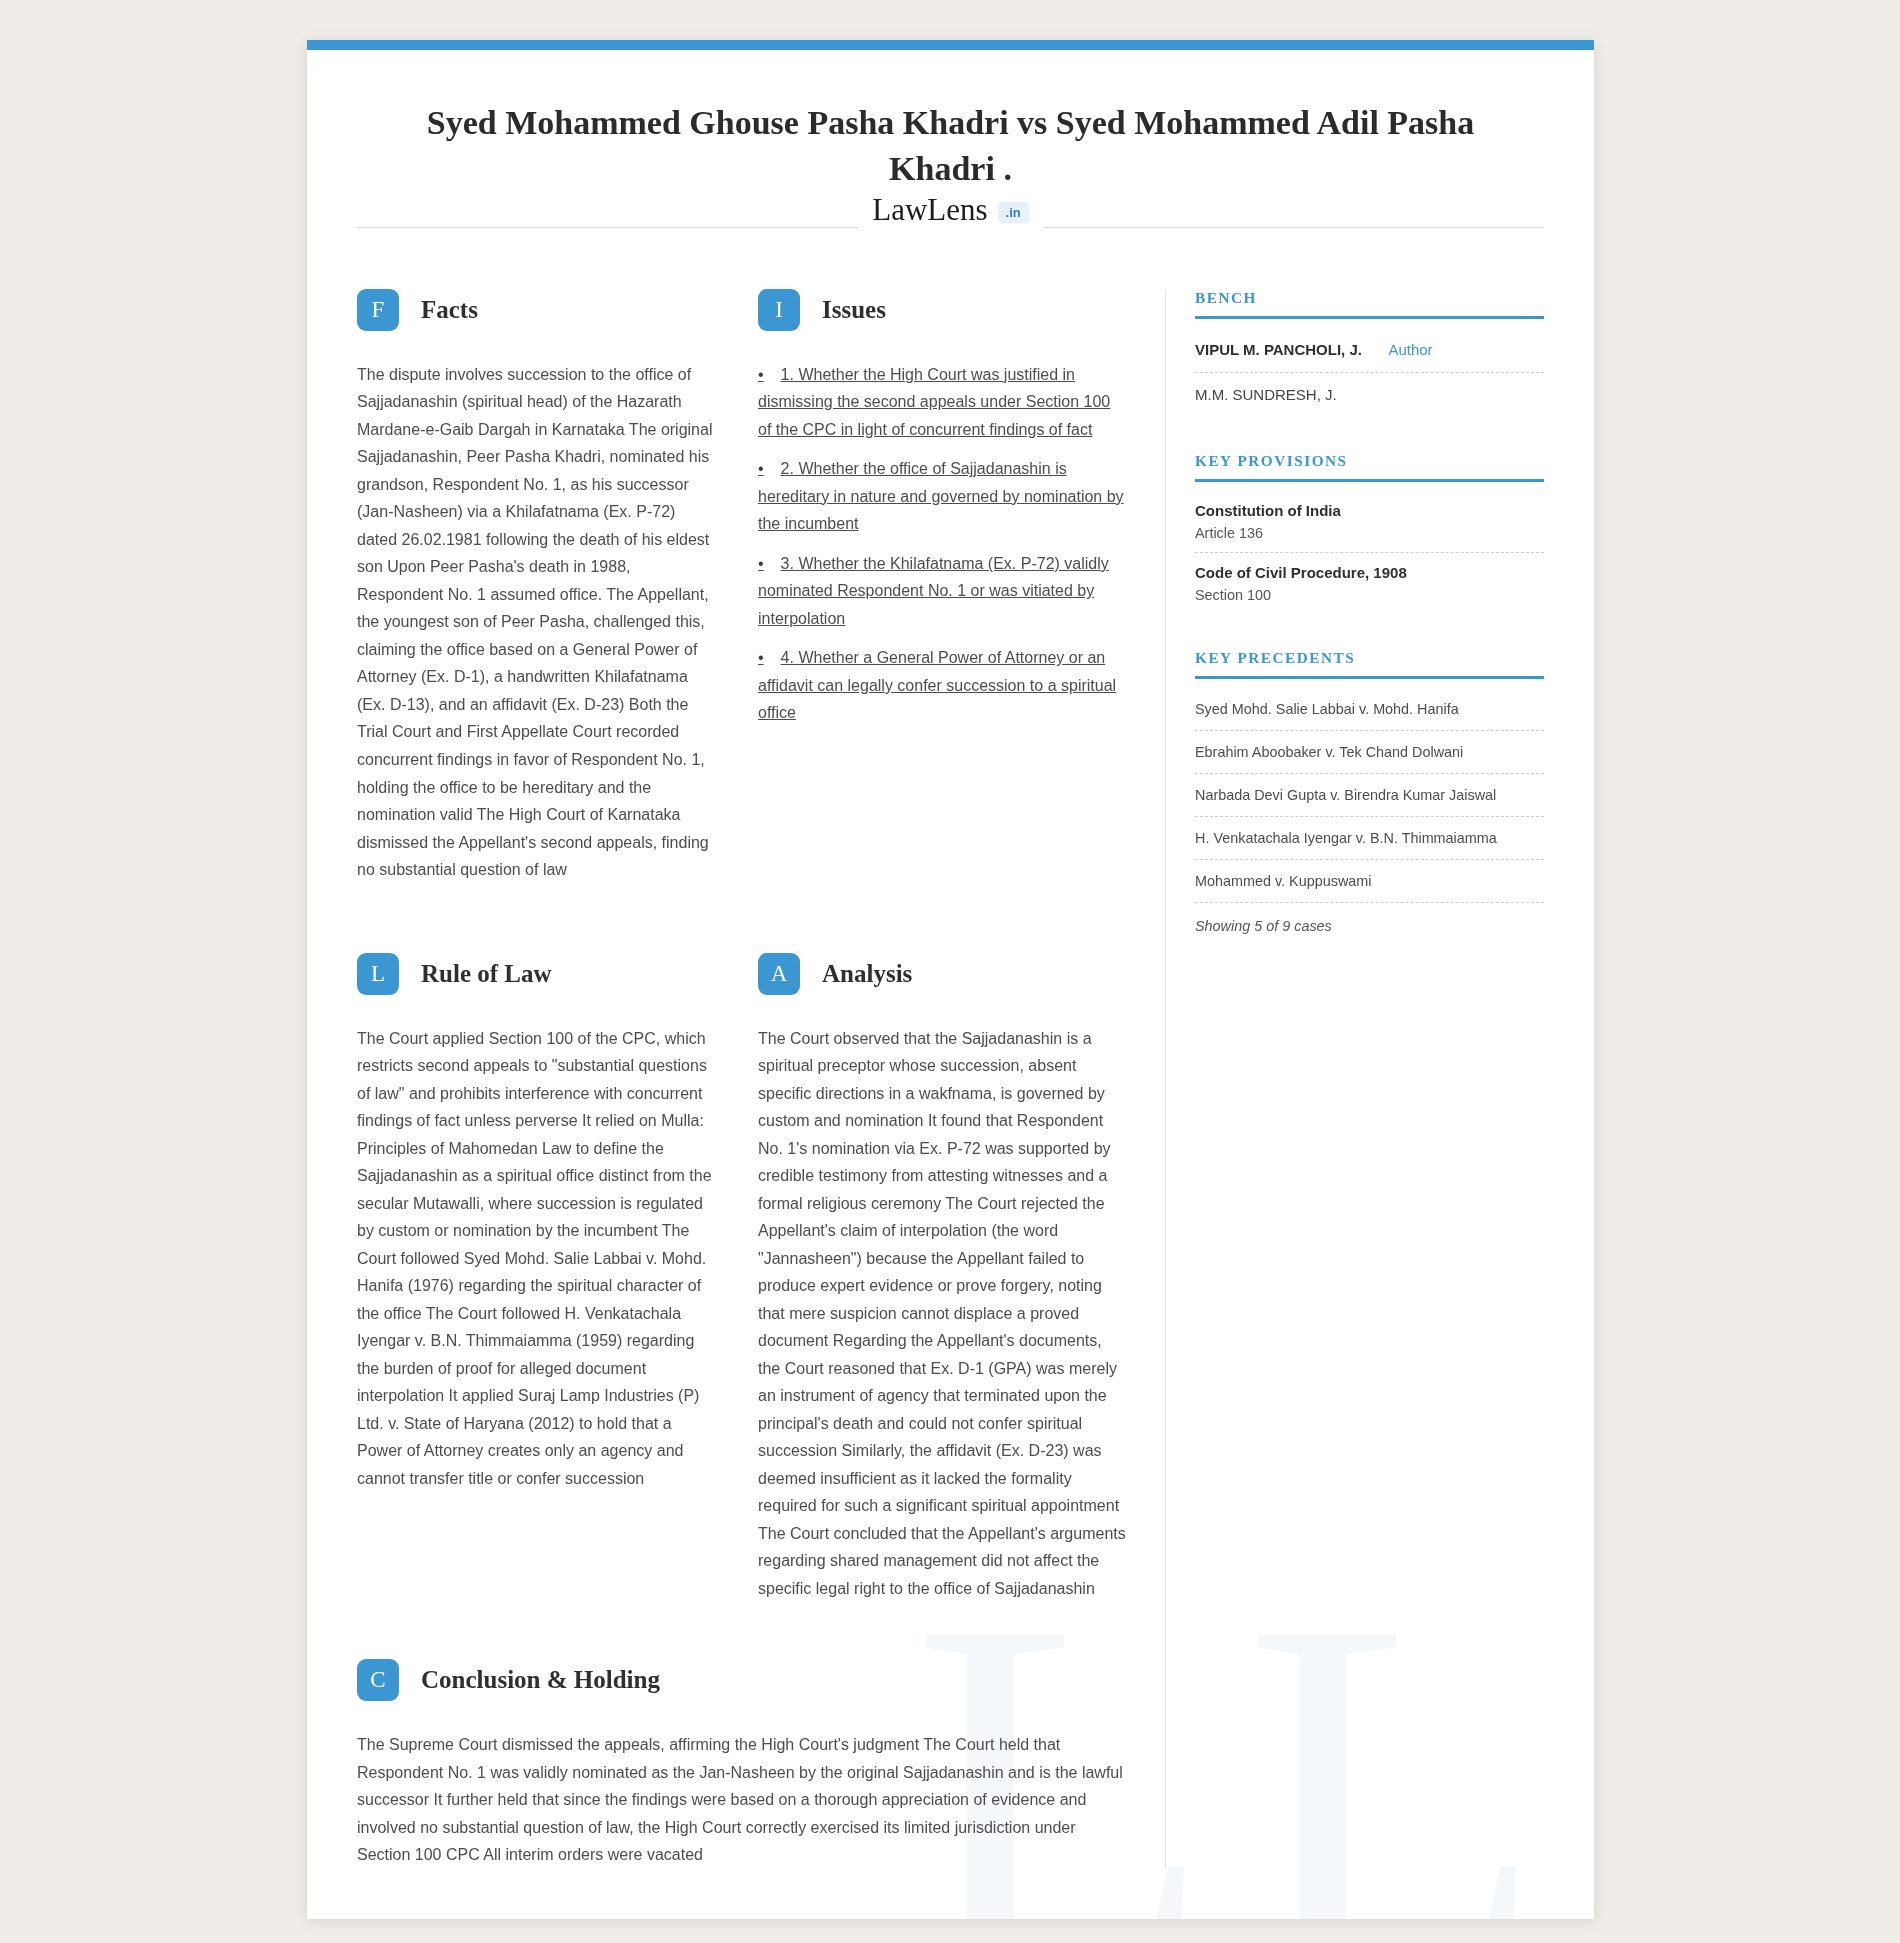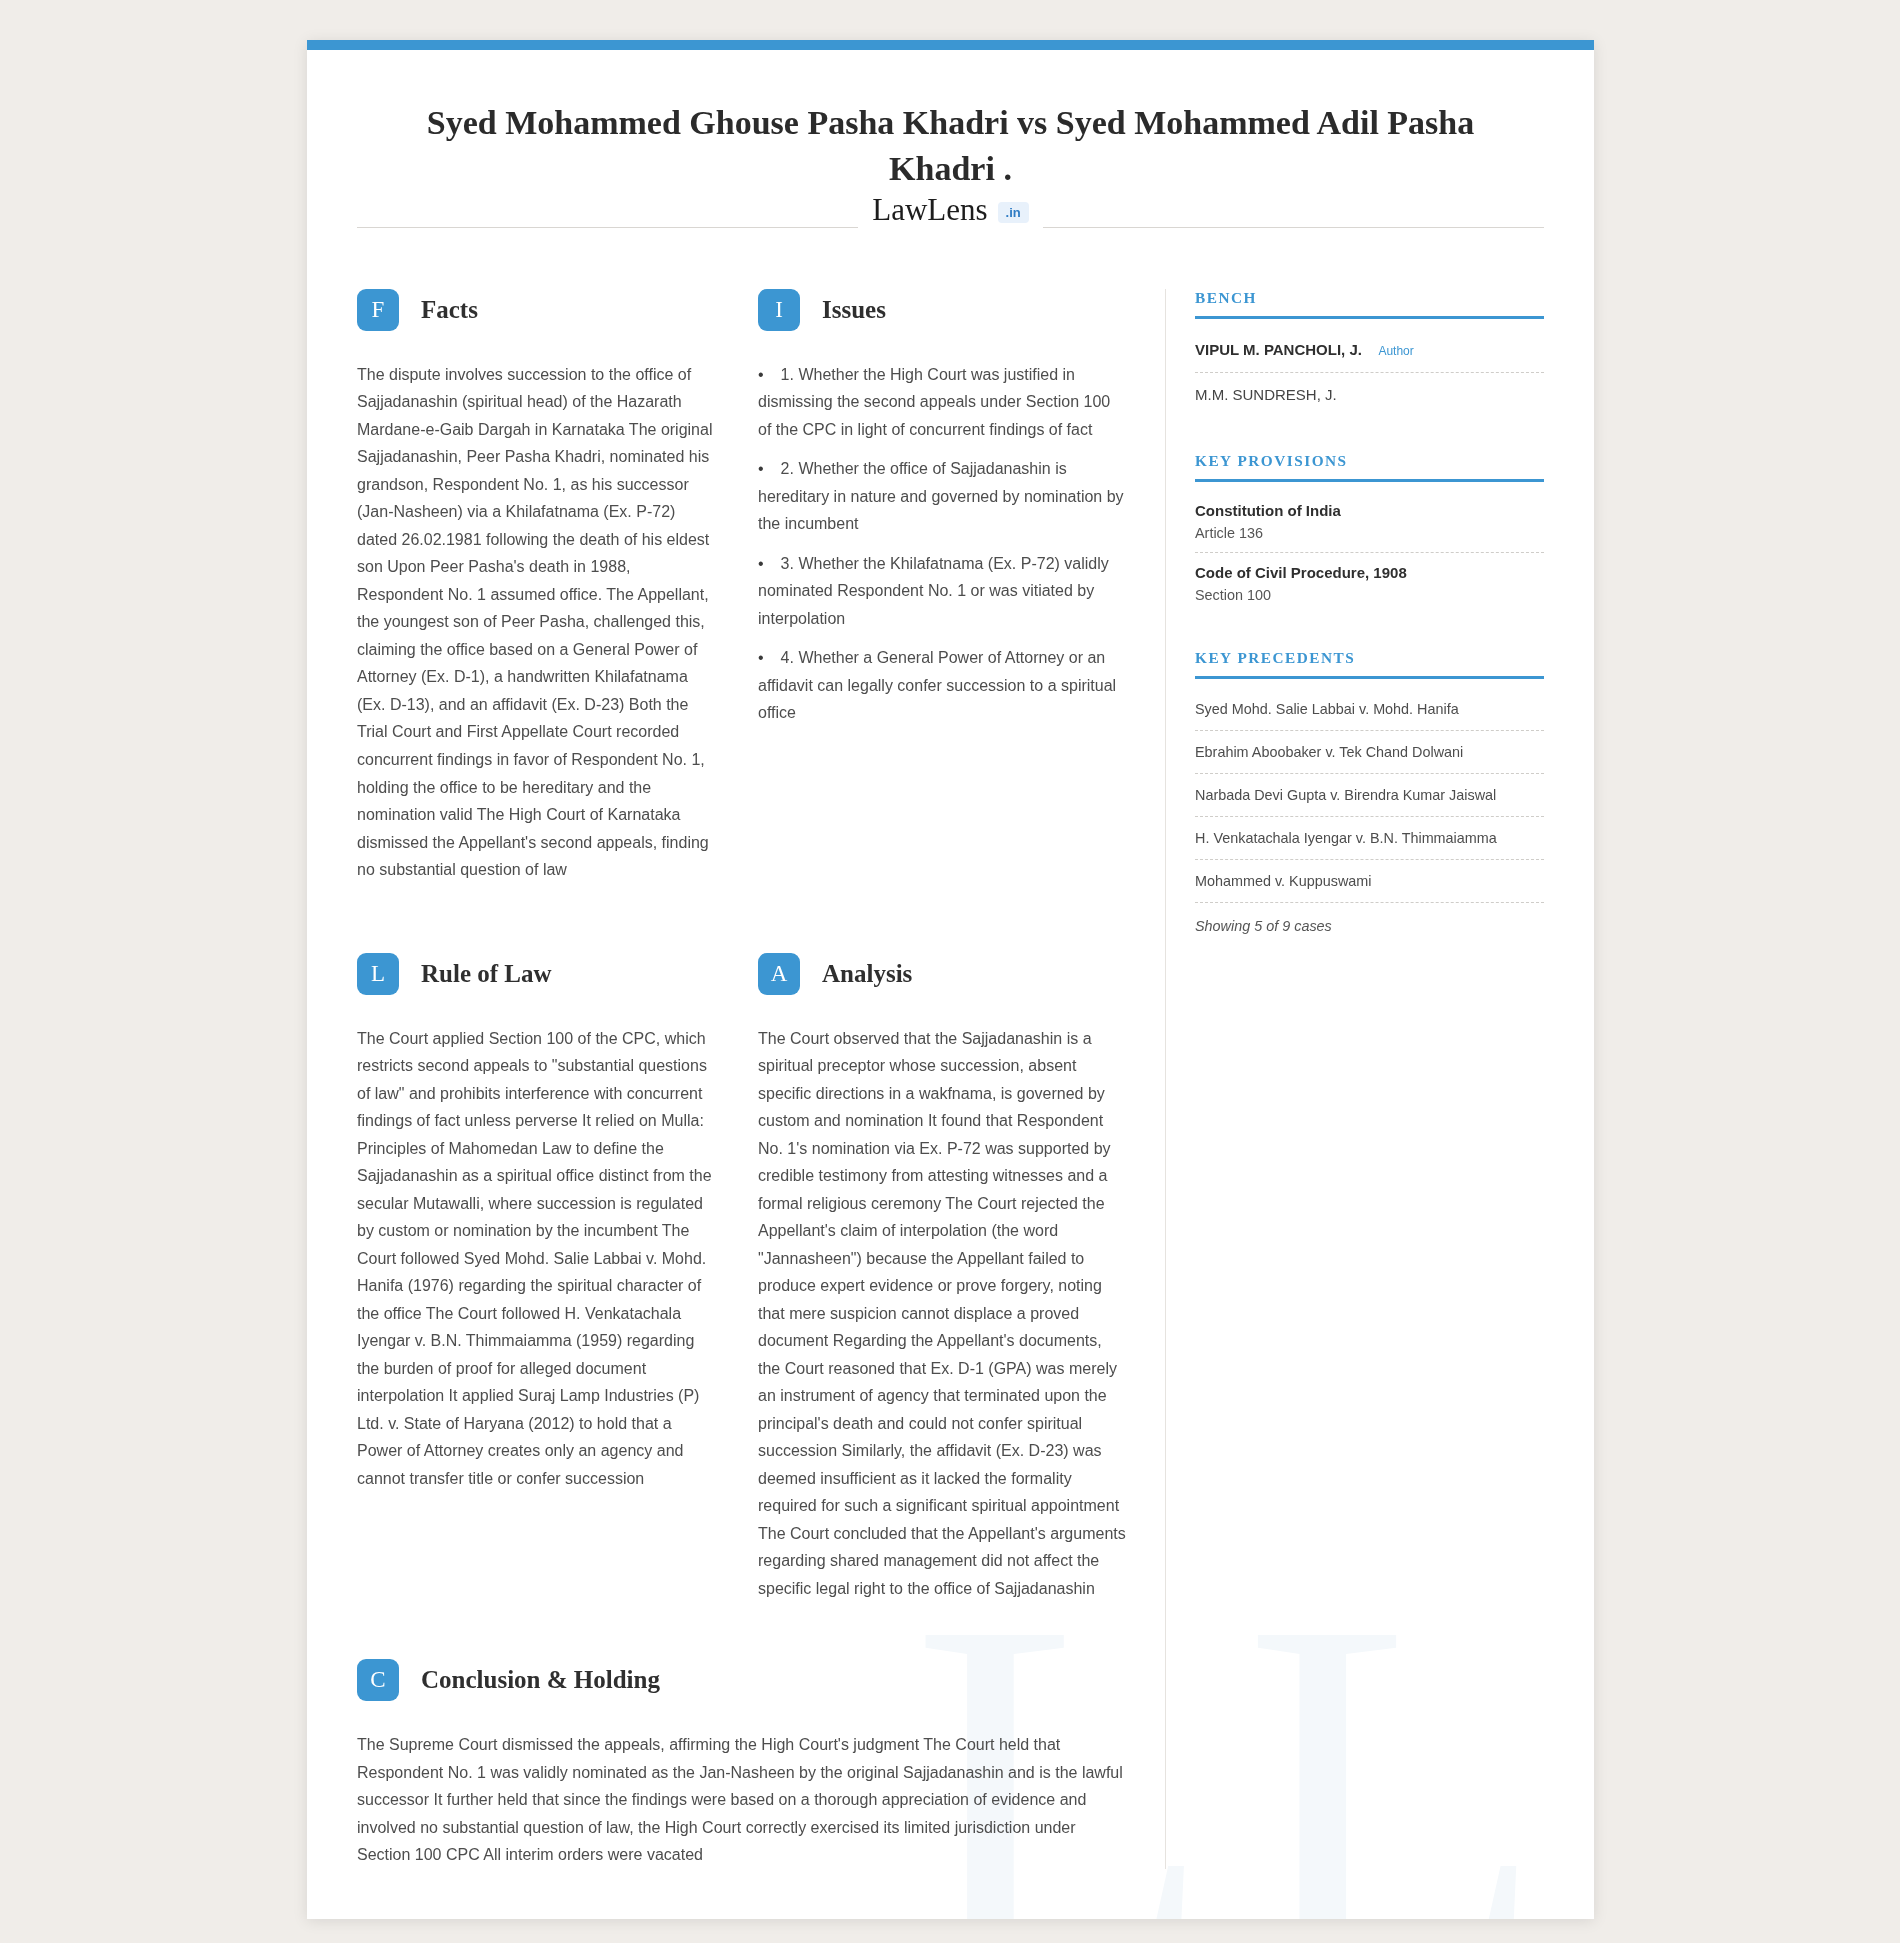--- a/index.html
+++ b/index.html
@@ -121,20 +121,21 @@
   .sec ul.issue-list {
     margin: 30px 0 0 0;
     padding: 0;
     list-style: none;
   }
   .sec ul.issue-list li {
     font-size: 16px;
     line-height: 1.72;
     color: #4d4d4d;
     margin-bottom: 12px;
+    text-decoration: underline;
   }
   .sec ul.issue-list li::before {
     content: "\2022";
     color: #3a3a3a;
     margin-right: 17px;
   }
 
   .sidebar {
     margin-left: 38px;
     border-left: 1px solid #e6e3df;
@@ -147,21 +148,21 @@
     font-size: 15.3px;
     font-weight: 700;
     letter-spacing: 1.5px;
     color: #3c96d2;
     border-bottom: 3px solid #3c96d2;
     padding-bottom: 9px;
   }
   .judge { padding: 4px 0; }
   .judge-name { font-size: 15px; color: #444; }
   .judge-name.strong { font-weight: 700; color: #2f2f2f; }
-  .author-tag { font-size: 12px; color: #3c96d2; margin-left: 12px; }
+  .author-tag { font-size: 15px; color: #3c96d2; margin-left: 22px; }
   .dash { border-top: 1px dashed #cfcdc9; margin: 9px 0; }
 
   .prov-name { font-size: 15px; font-weight: 700; color: #2f2f2f; padding-top: 2px; }
   .prov-section { font-size: 14.4px; color: #555; margin-top: 6px; padding-bottom: 2px; }
 
   .case-item { font-size: 14.4px; color: #4d4d4d; padding: 4px 0; }
   .side-note { font-size: 14.4px; color: #555; font-style: italic; padding-top: 6px; }
 </style>
 </head>
 <body>

